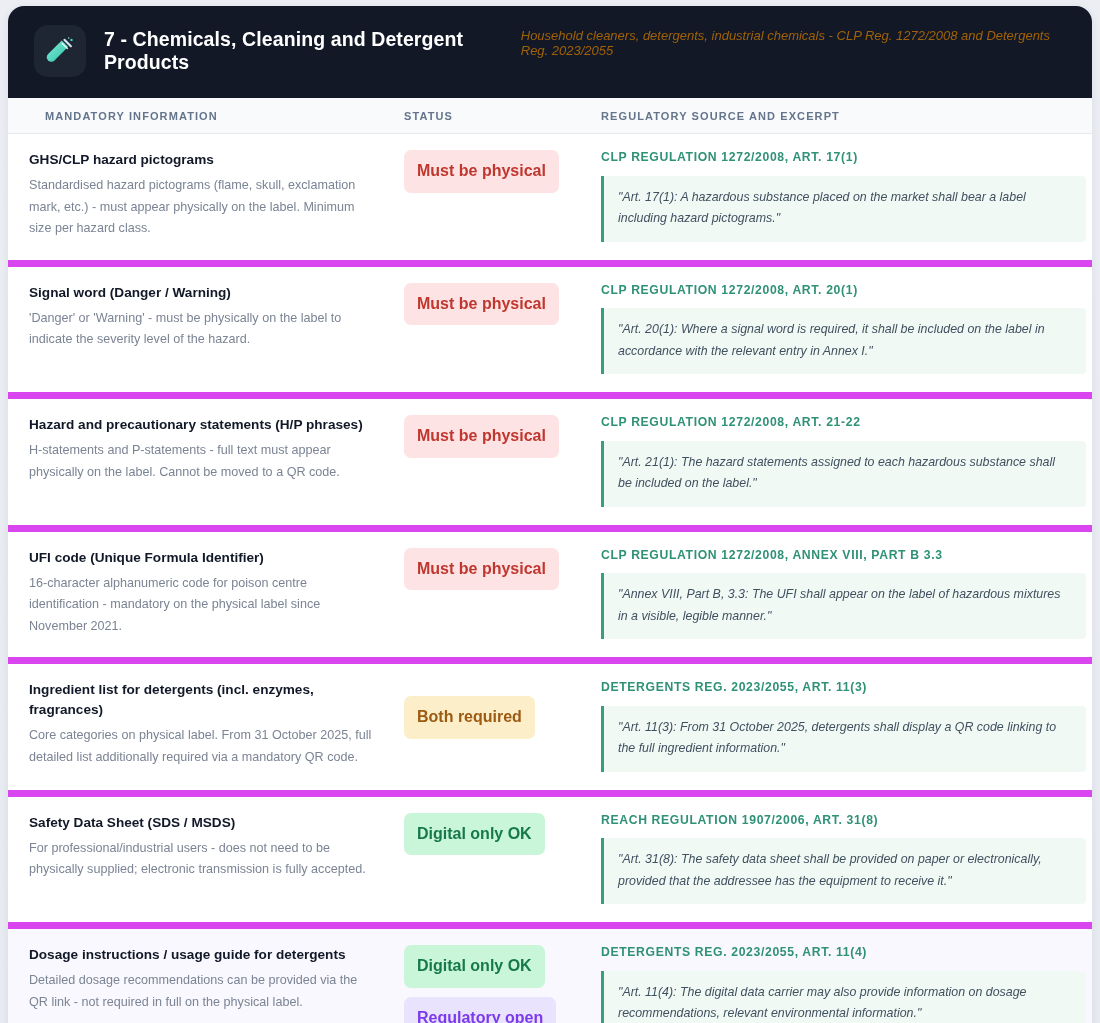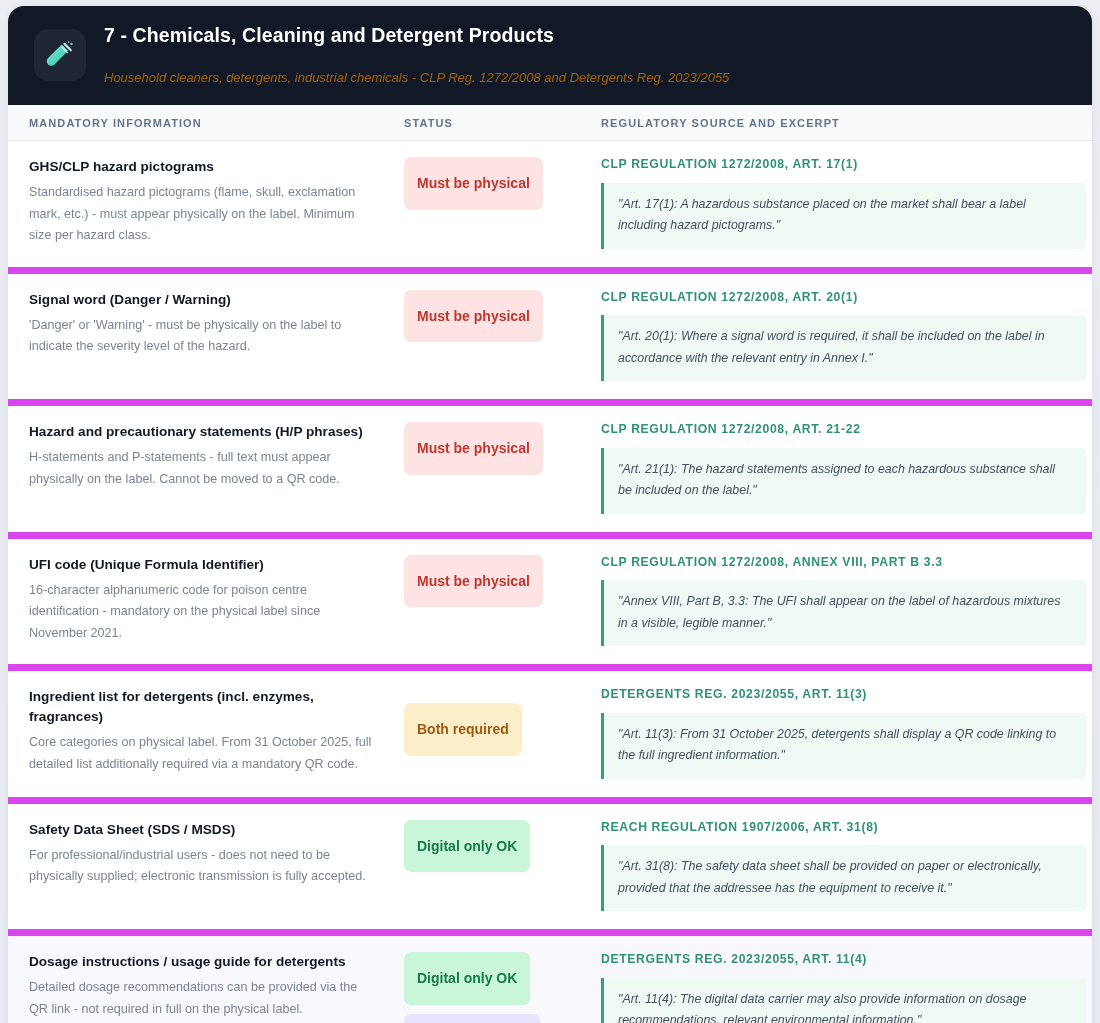--- a/index.html
+++ b/index.html
@@ -36,21 +36,21 @@
     padding: 18px 24px 20px 26px;
     min-height: 92px;
   }
   .header-icon {
     width: 52px; height: 52px;
     flex: 0 0 52px;
     border-radius: 14px;
     background: #1e2633;
     display: flex; align-items: center; justify-content: center;
   }
-  .header-text { display: flex; flex-direction: column; gap: 23px; }
+  .header-text { display: flex; flex-direction: row; gap: 23px; }
   .header-title {
     color: #ffffff;
     font-size: 19.5px;
     font-weight: bold;
     letter-spacing: .1px;
   }
   .header-sub {
     color: #a16207;
     font-size: 13px;
     font-weight: normal;
@@ -64,21 +64,21 @@
     border-bottom: 1px solid #e6eaf0;
     padding: 12px 0 11px 0;
   }
   .col-head div {
     font-size: 11px;
     letter-spacing: 1.1px;
     font-weight: bold;
     color: #64748b;
     text-transform: uppercase;
   }
-  .c1 { width: 396px; padding-left: 21px; }
+  .c1 { width: 396px; padding-left: 37px; }
   .c2 { width: 197px; }
   .c3 { flex: 1; }
 
   
   .row {
     display: flex;
     border-bottom: 7px solid #d946ef;
     padding: 16px 0 18px 0;
     background: #ffffff;
     align-items: flex-start;
@@ -99,23 +99,23 @@
   }
   .info-desc {
     font-size: 12.6px;
     color: #7b8494;
     line-height: 1.72;
   }
 
   
   .badge {
     display: inline-block;
-    font-size: 14px;
-    font-weight: bold;
-    padding: 19px 13px;
+    font-size: 16px;
+    font-weight: bold;
+    padding: 13px 13px;
     border-radius: 7px;
     white-space: nowrap;
     line-height: 1.05;
   }
   .badge-physical { background: #fde3e3; color: #c0372f; }
   .badge-both     { background: #fbeec8; color: #9c5a12; margin-top: 16px; }
   .badge-digital  { background: #c9f5d8; color: #16794b; }
   .badge-open     { background: #e9e3fd; color: #7c3aed; }
 
   

